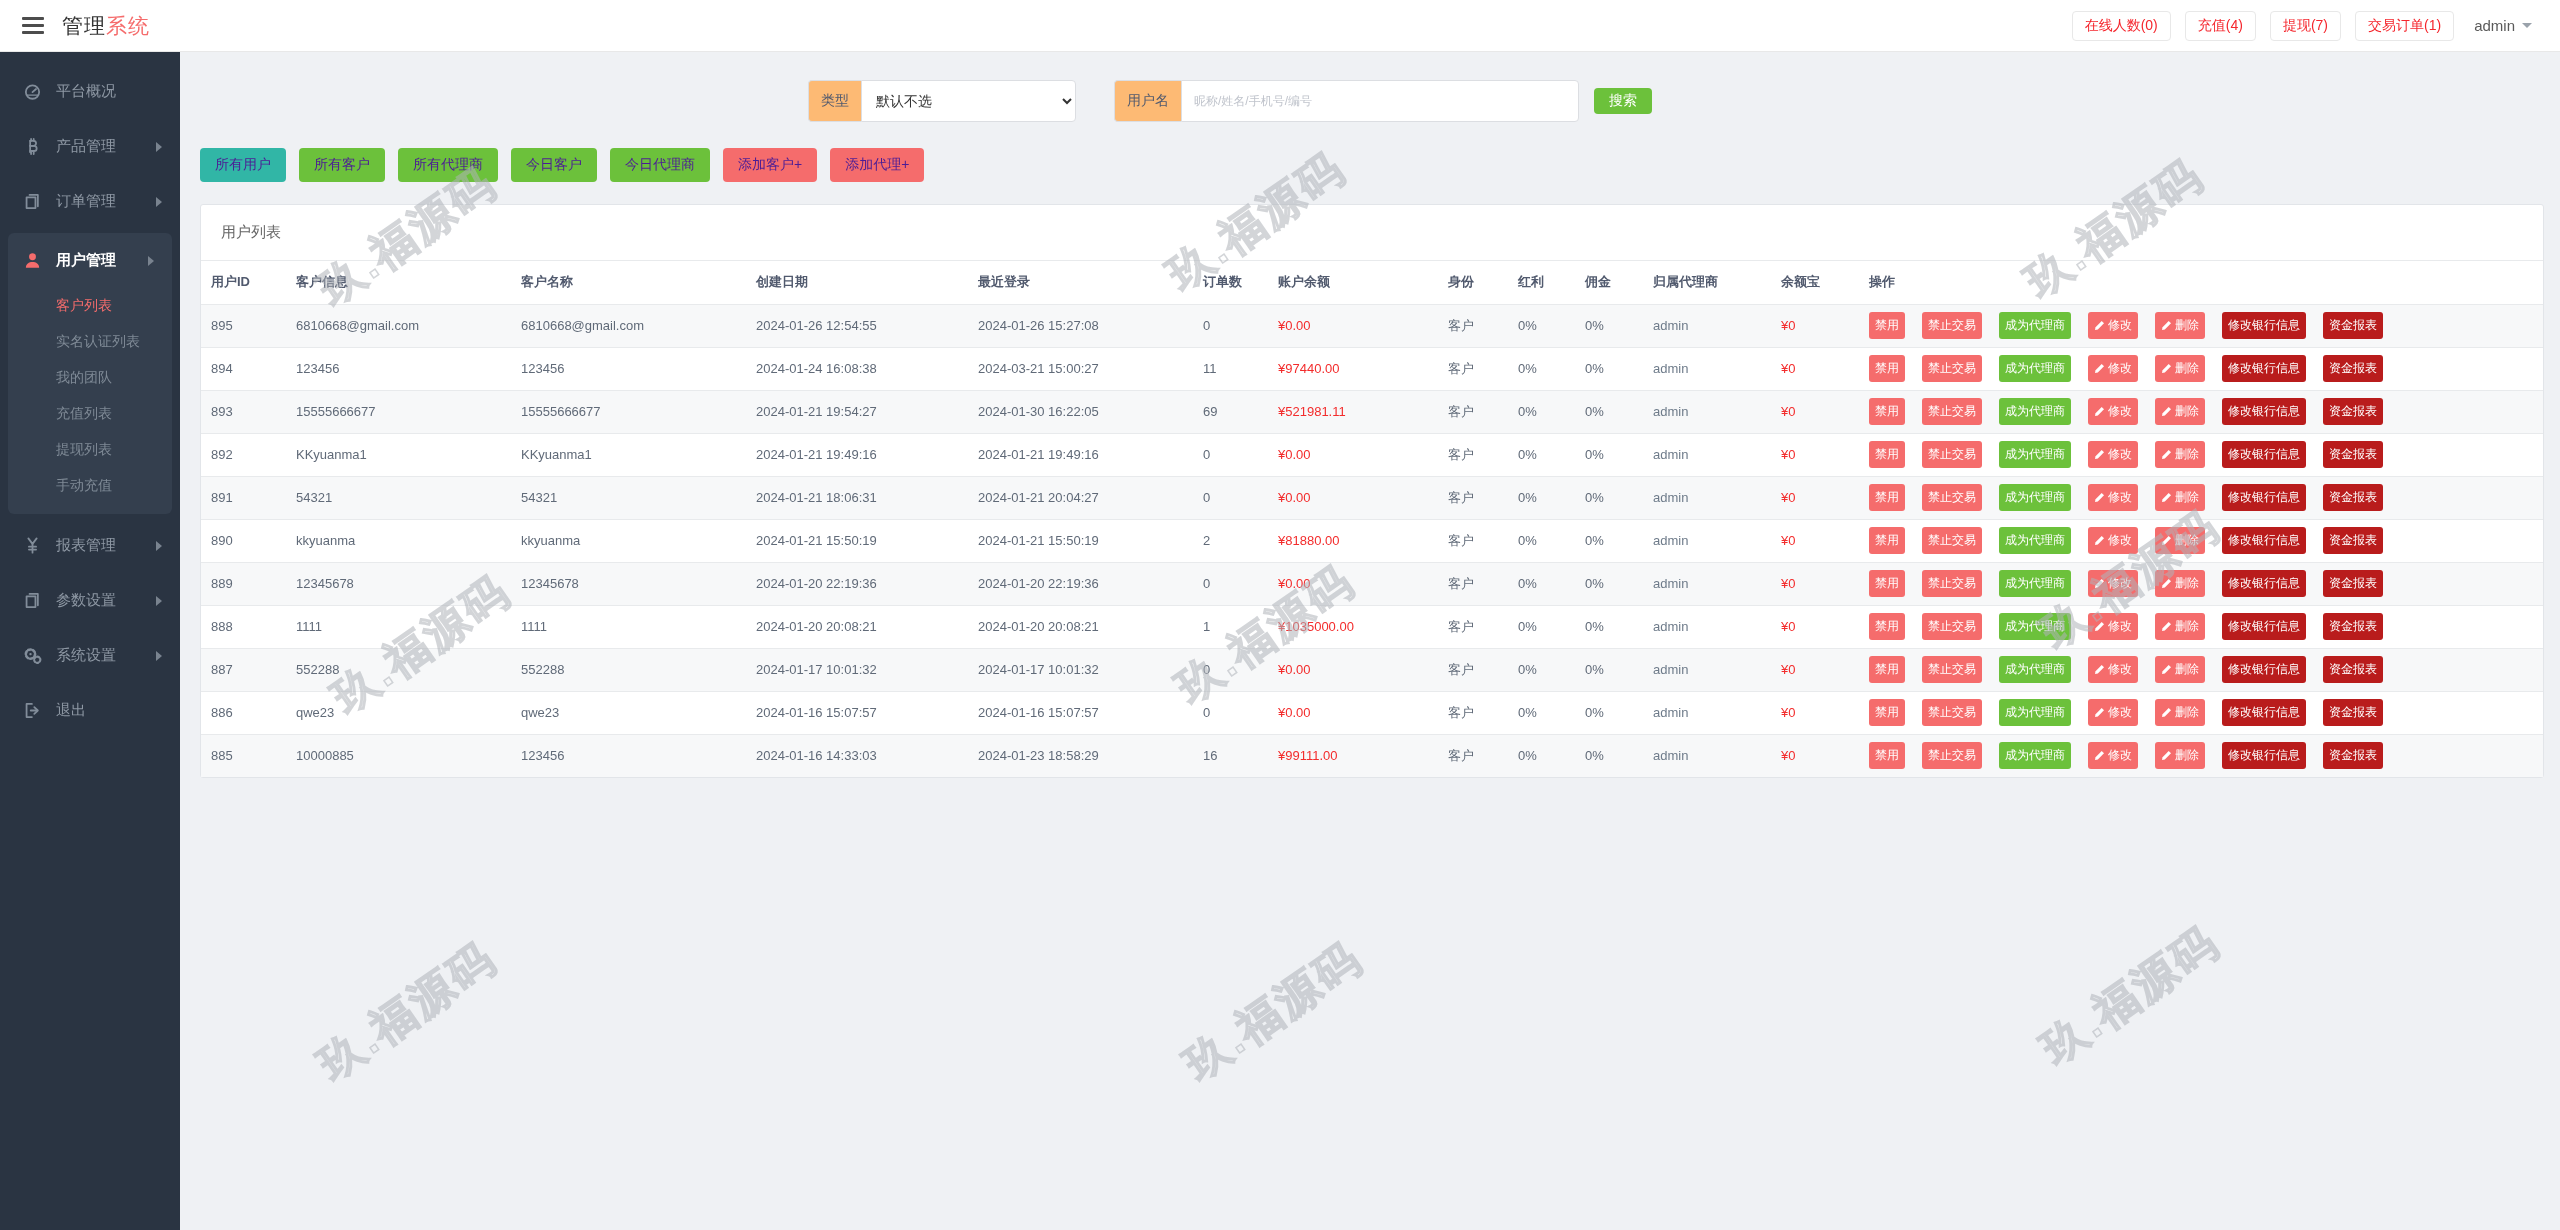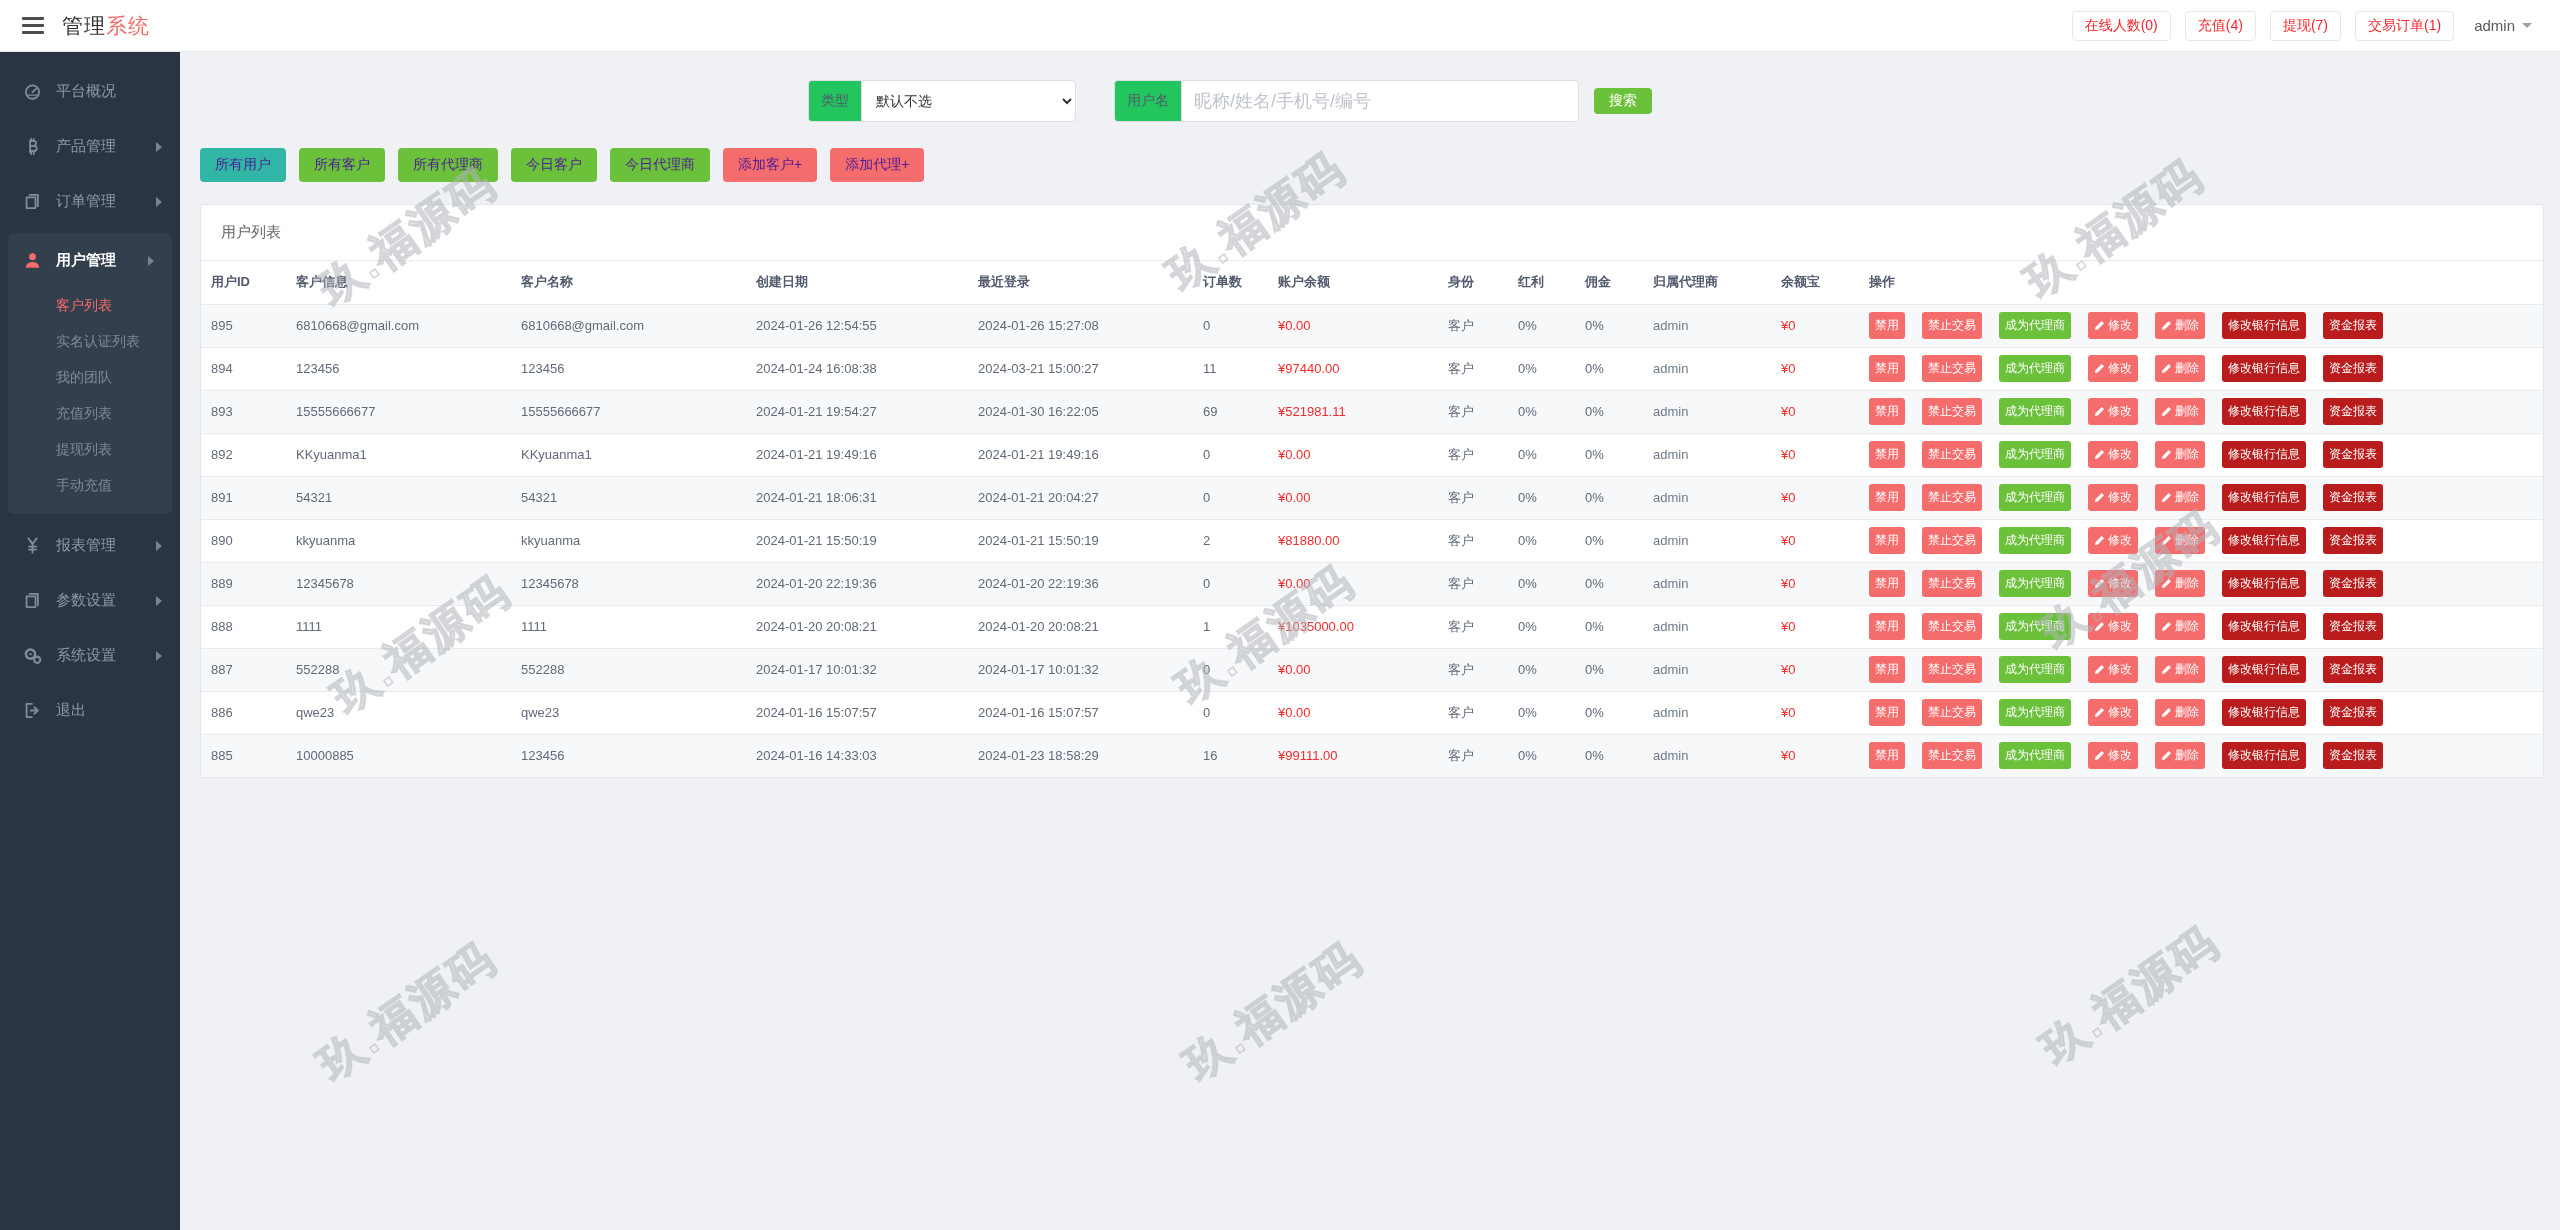--- a/index.html
+++ b/index.html
@@ -44,32 +44,32 @@
   .side-group .side-item .s-icon { color:#f56c6c; }
   .sub-item { height:36px; display:flex; align-items:center; padding-left:48px; font-size:14px; color:#7f8a96; cursor:pointer; }
   .sub-item.active { color:#f56c6c; }
 
   
   .main { flex:1; position:relative; }
 
   .search-bar { display:flex; align-items:center; margin:28px 0 0 628px; height:42px; }
   .input-group { display:flex; height:42px; }
   .addon {
-    background:#22c55e; border:1px solid #dcdee2; border-right:none; color:#515a6e;
+    background:#fdba74; border:1px solid #dcdee2; border-right:none; color:#515a6e;
     display:flex; align-items:center; padding:0 12px; font-size:14px; border-radius:4px 0 0 4px; white-space:nowrap;
   }
   select.type-select {
     width:215px; height:42px; border:1px solid #dcdee2; border-radius:0 4px 4px 0;
     font-size:14px; color:#333; padding:0 10px; background:#fff; outline:none;
     font-family:"Liberation Sans","DejaVu Sans",sans-serif;
   }
   .gap1 { width:38px; }
   input.user-input {
     width:398px; height:42px; border:1px solid #dcdee2; border-radius:0 4px 4px 0;
-    font-size:18px; padding:0 12px; outline:none; color:#333;
+    font-size:12px; padding:0 12px; outline:none; color:#333;
   }
   input.user-input::placeholder { color:#c0c4cc; }
   .gap2 { width:15px; }
   .search-btn {
     height:26px; padding:0 15px; background:#6cc13b; color:#fff; border:none; border-radius:4px;
     font-size:14px; cursor:pointer;
   }
 
   .toolbar { display:flex; gap:13px; margin:26px 0 0 20px; }
   .tbtn { height:34px; padding:0 15px; border:none; border-radius:4px; color:#4c1d95; font-size:14px; cursor:pointer; white-space:nowrap; }

